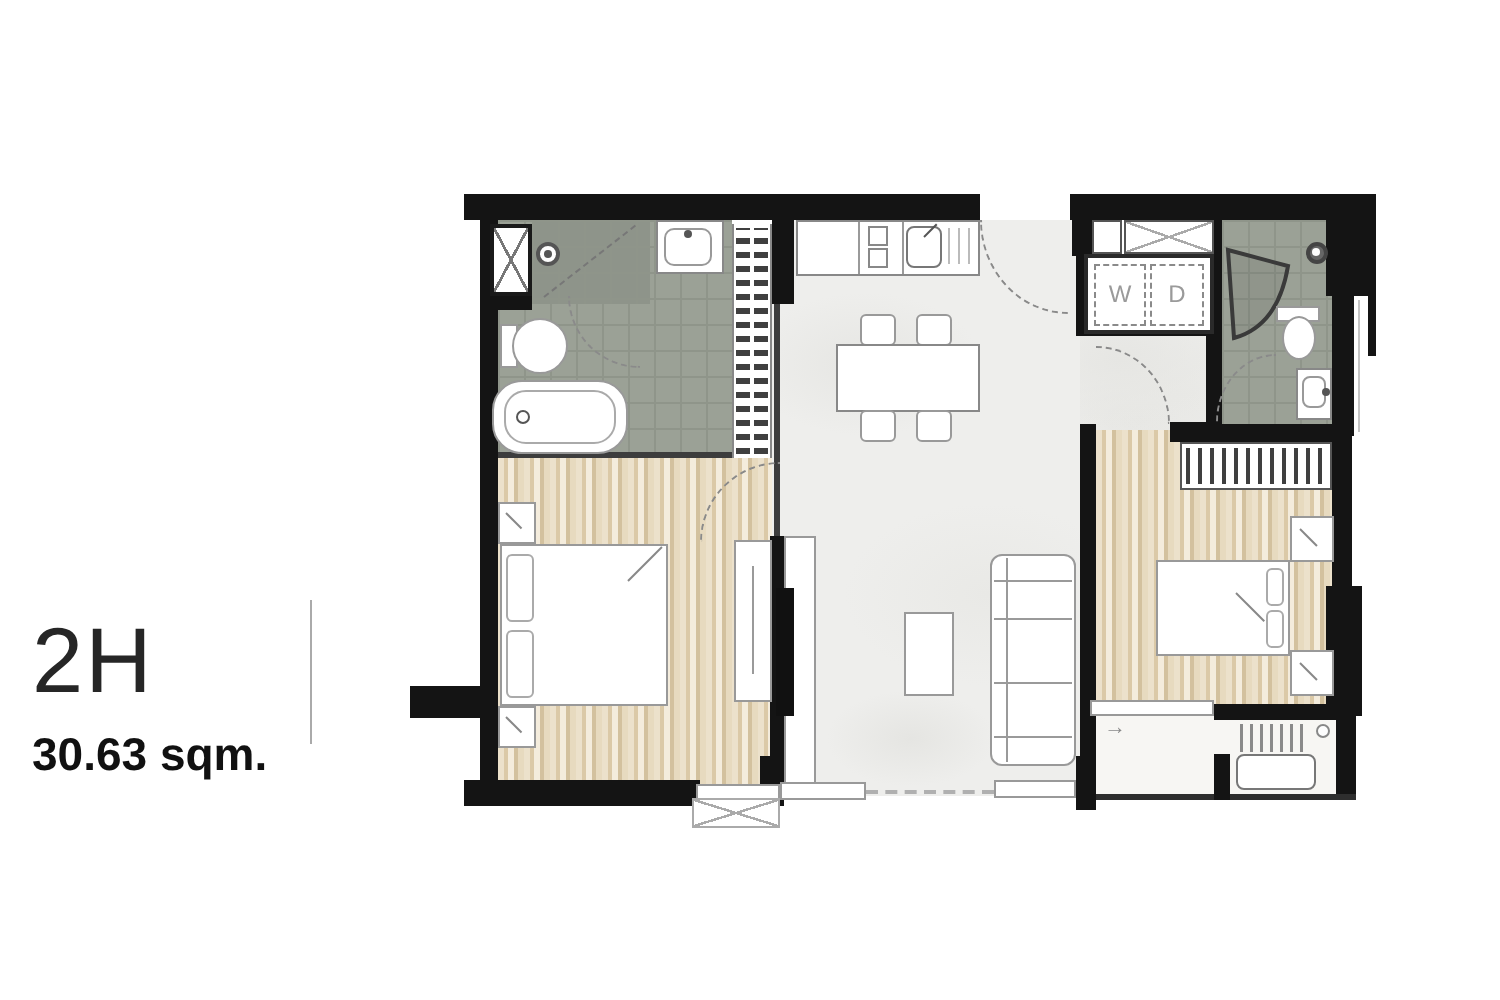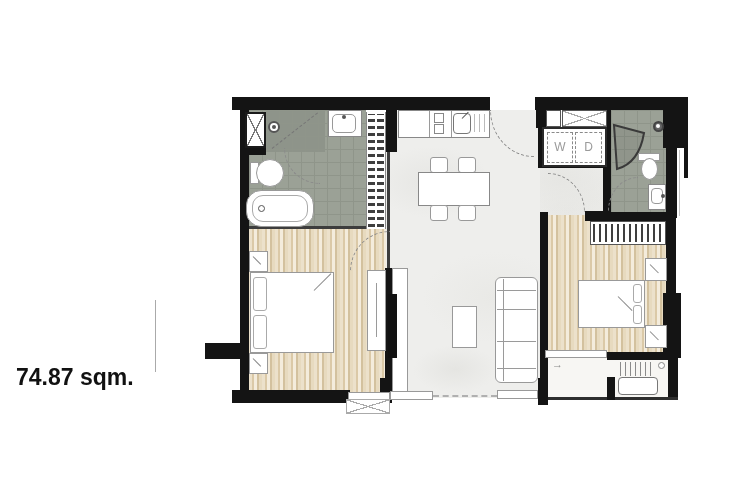--- a/index.html
+++ b/index.html
@@ -30,21 +30,22 @@
   .wdlabel{position:absolute;color:#9a9a9a;font-size:12px;text-align:center;}
   #unit-code{position:absolute;left:16px;top:303px;font-size:46px;font-weight:400;color:#262626;letter-spacing:1px;}
   #unit-area{position:absolute;left:16px;top:364px;font-size:23px;font-weight:bold;color:#111;}
   .slopearrow{position:absolute;color:#8a8a8a;font-size:11px;}
 </style>
 </head>
 <body>
 
 <div id="stage">
 
-  <div id="unit-area">74.87 sqm.</div>
+  <div id="unit-code">2H</div>
+  <div id="unit-area">30.63 sqm.</div>
   <div class="line" style="left:155px;top:300px;width:1px;height:72px;background:#aaa;"></div>
 
   <div class="tile" style="left:249px;top:110px;width:117px;height:117px;"></div>
   <div class="tile dark" style="left:266px;top:110px;width:59px;height:42px;"></div>
   <div class="wood" style="left:249px;top:227px;width:138px;height:166px;"></div>
   <div class="marble" style="left:386px;top:110px;width:154px;height:288px;"></div>
   <div class="marble" style="left:540px;top:168px;width:67px;height:47px;"></div>
   <div class="wood" style="left:548px;top:215px;width:118px;height:137px;"></div>
   <div class="tile" style="left:611px;top:110px;width:55px;height:106px;"></div>
   <div class="balconyfloor" style="left:548px;top:358px;width:120px;height:40px;"></div>

